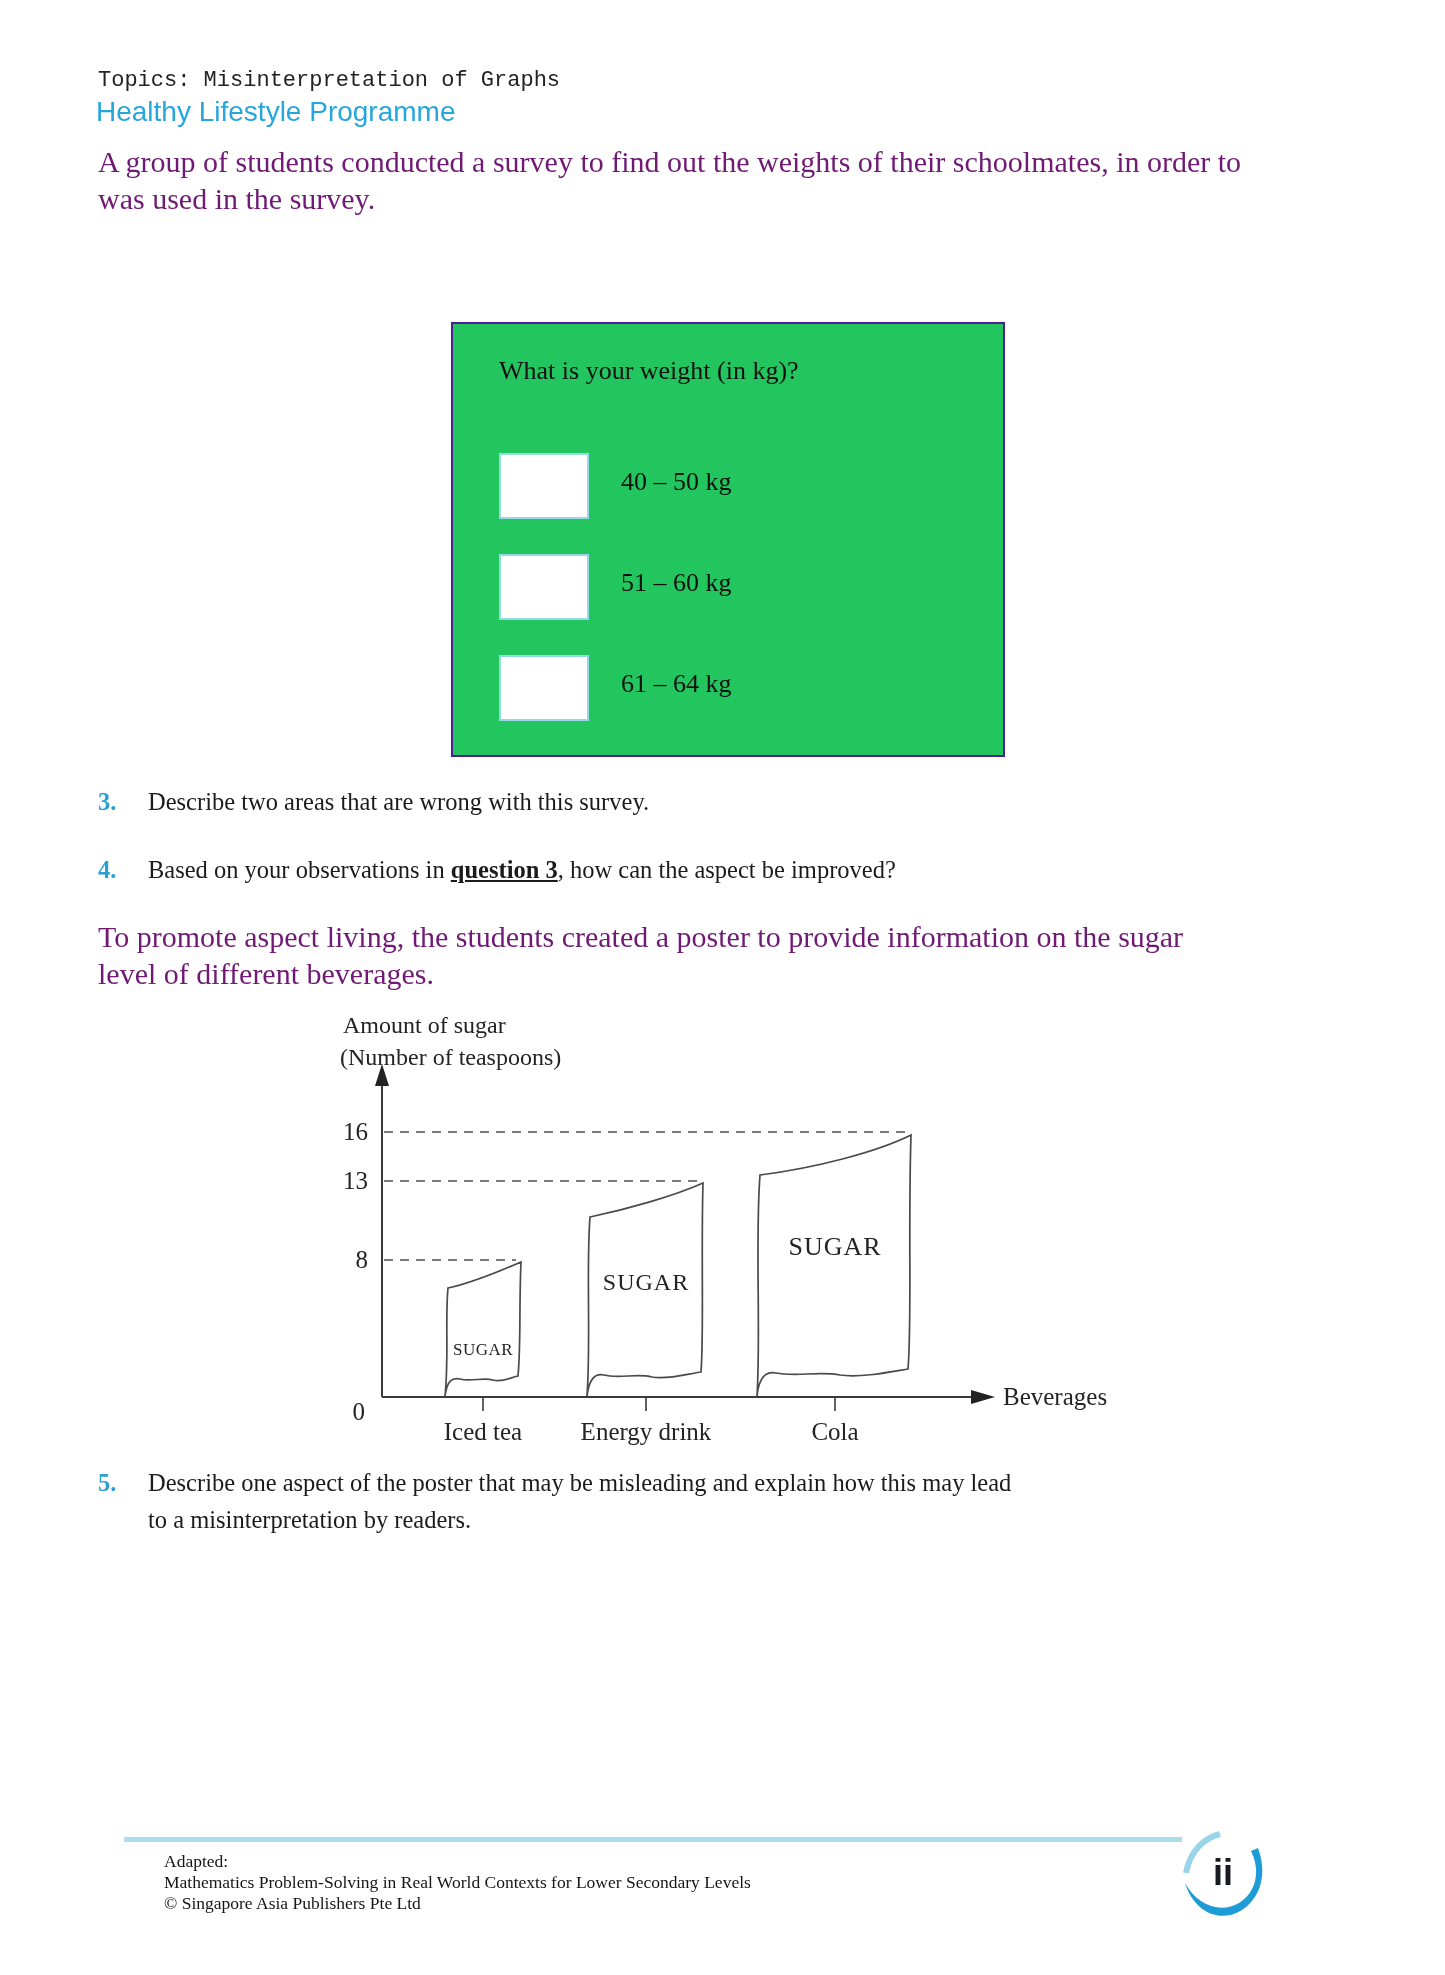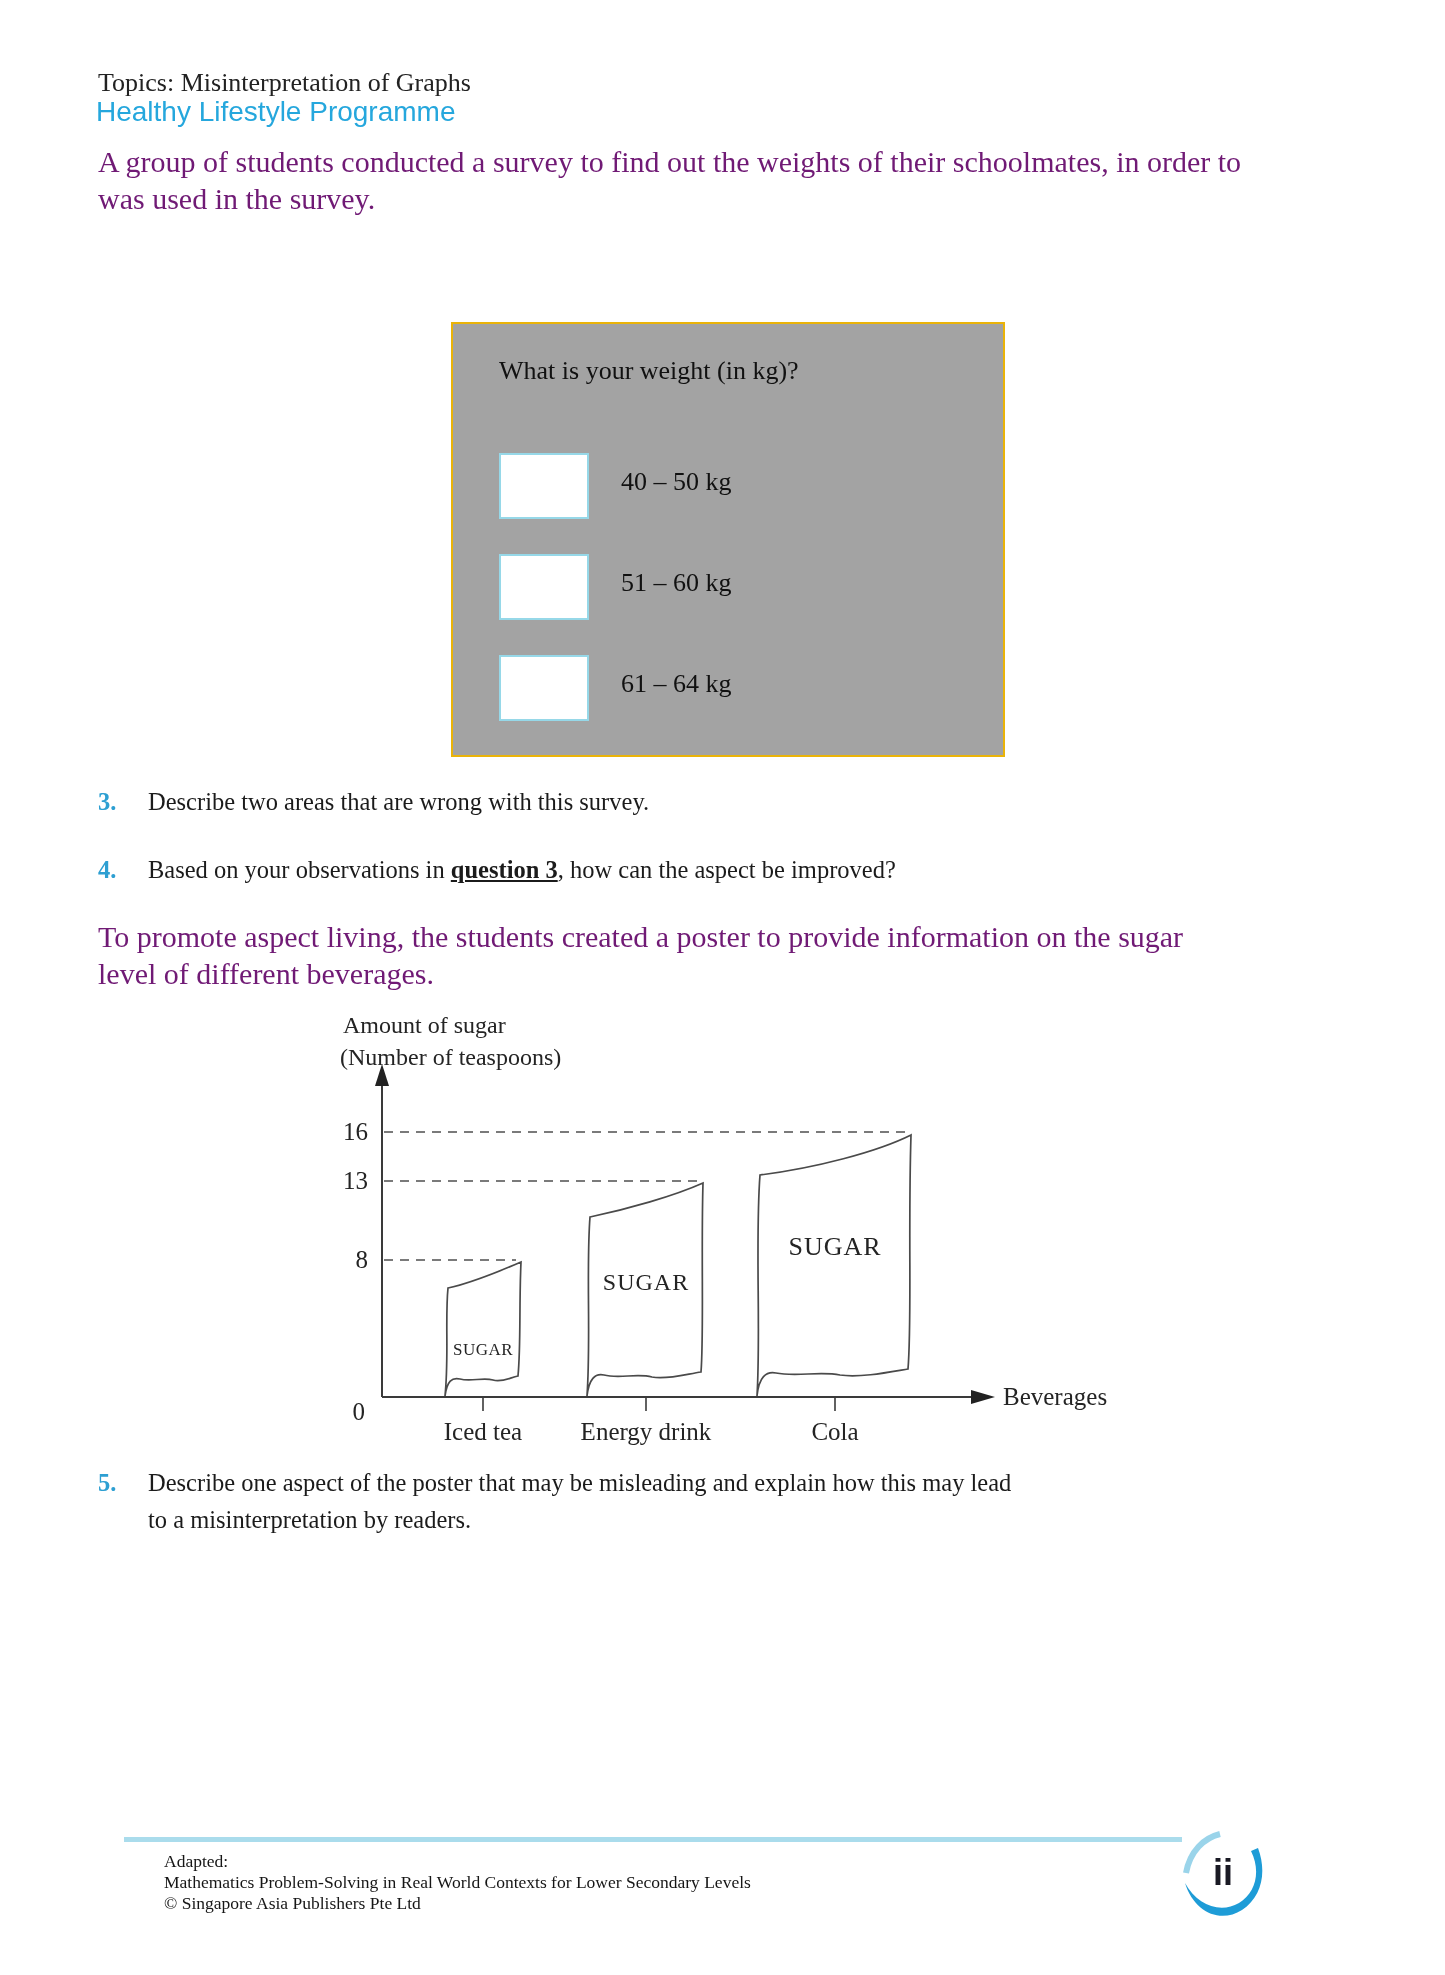--- a/index.html
+++ b/index.html
@@ -1,34 +1,34 @@
 <!DOCTYPE html>
 <html><head>
 <meta charset="utf-8">
 <style>
   html,body{margin:0;padding:0;background:#ffffff;}
   .page{
     position:relative;width:1445px;height:1975px;background:#ffffff;
     font-family:"Liberation Serif", serif;color:#1b1b1b;overflow:hidden;
   }
-  .topics{position:absolute;left:98px;top:68px;font-size:26px;color:#222;}
+  .topics{position:absolute;left:98px;top:68px;font-size:22px;color:#222;font-family:Liberation Mono, monospace;}
   .title{
     position:absolute;left:96px;top:96px;
     font-family:"Liberation Sans", sans-serif;font-weight:normal;
     font-size:28px;color:#25a7dd;letter-spacing:0px;
   }
   .para{position:absolute;left:98px;width:1260px;font-size:30px;line-height:37px;color:#701a75;}
   .intro{top:143px;}
   .poster-intro{top:918px;text-align:justify;}
   .line{display:block;}
   .poster-intro .line{text-align:justify;}
 
   .survey-box{
     position:absolute;left:451px;top:322px;width:550px;height:431px;
-    border:2px solid #eab308;background:#a3a3a3;
+    border:2px solid #4c1d95;background:#22c55e;
   }
   .survey-question{position:absolute;left:46px;top:32px;font-size:26px;color:#111;}
   .option-row{position:absolute;left:46px;height:66px;}
   .row1{top:129px;} .row2{top:230px;} .row3{top:331px;}
   .checkbox{
     position:absolute;left:0;top:0;width:86px;height:62px;
     border:2px solid #96d8e8;background:#ffffff;
   }
   .option-label{position:absolute;left:122px;top:14px;font-size:26px;white-space:nowrap;color:#111;}
 

